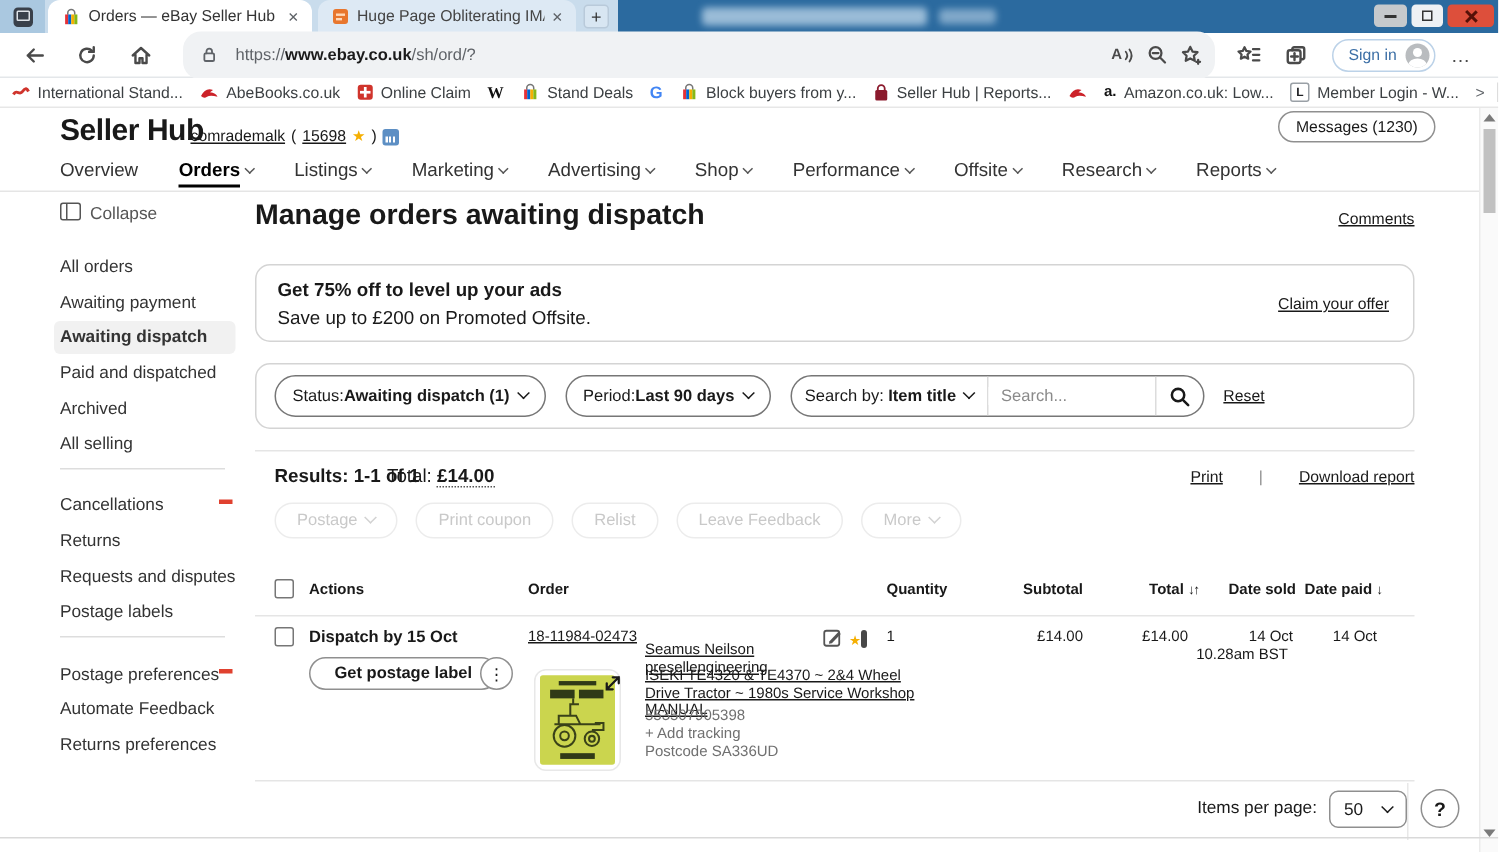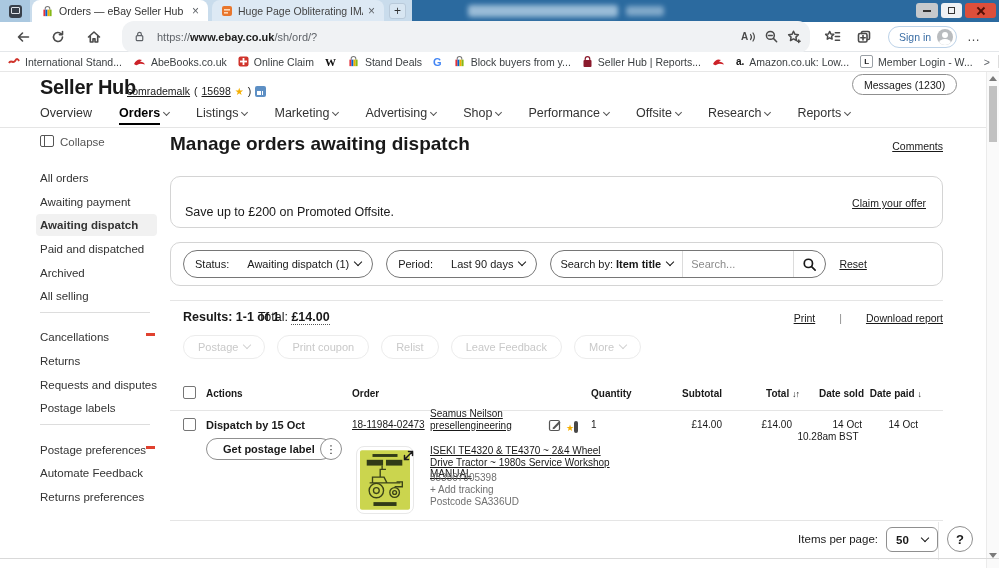--- a/index.html
+++ b/index.html
@@ -109,21 +109,21 @@
 
   .card{position:absolute;left:170px;width:773px;border:1px solid #d4d4d4;border-radius:10px;box-sizing:border-box;background:#fff;}
   .promo{top:104px;height:52px;}
   .promo .pt{position:absolute;left:14px;top:9px;font-size:12.5px;font-weight:800;}
   .promo .ps{position:absolute;left:14px;top:28px;font-size:12.5px;}
   .promo .cta{position:absolute;right:16px;top:20px;}
 
   .fcard{top:170px;height:44px;display:flex;align-items:center;padding:0 12px;gap:13px;}
   .fpill{height:28px;border:1px solid #767676;border-radius:15px;display:flex;align-items:center;
     padding:0 11px;font-size:11px;background:#fff;box-sizing:border-box;}
-  .fpill b{margin-left:18px;font-weight:400;}
+  .fpill b{margin-left:0;font-weight:700;}
   .sgroup{height:28px;border:1px solid #767676;border-radius:15px;display:flex;align-items:center;
     width:276px;box-sizing:border-box;overflow:hidden;background:#fff;}
   .sgroup .sleft{display:flex;align-items:center;padding:0 9px;font-size:11px;height:100%;border-right:1px solid #dcdcdc;}
   .sgroup input{border:0;outline:0;flex:1;min-width:0;font-size:11px;padding:0 8px;font-family:inherit;color:#191919;}
   .sgroup input::placeholder{color:#8a8a8a;}
   .magbtn{width:32px;height:100%;display:flex;align-items:center;justify-content:center;border-left:1px solid #dcdcdc;}
   .magbtn svg{stroke:#191919;fill:none;stroke-width:1.8;stroke-linecap:round;}
 
   .hr1{position:absolute;left:170px;top:228px;width:773px;border-top:1px solid #e5e5e5;}
   .results{position:absolute;left:183px;top:238px;font-size:12.5px;font-weight:700;}
@@ -153,21 +153,21 @@
     border-radius:8px;padding:3px;box-sizing:border-box;}
   .expand{position:absolute;left:402px;top:377px;}
   .expand svg{stroke:#191919;fill:none;stroke-width:1.5;stroke-linecap:round;}
 
   .pinbar{display:inline-block;width:3.5px;height:12px;background:#474747;border-radius:2px;vertical-align:-2px;}
   .noteic svg{stroke:#555;fill:none;stroke-width:1.2;}
 
   .bhr{position:absolute;left:170px;top:448px;width:773px;border-top:1px solid #e5e5e5;}
   .ipp-lbl{position:absolute;left:792px;top:461px;width:86px;text-align:right;font-size:11.5px;}
   .ipp-sel{position:absolute;left:886px;top:455px;height:25px;border:1px solid #8f8f8f;border-radius:6px;
-    display:flex;align-items:center;padding:0 9px;font-size:11.5px;font-weight:700;gap:7px;background:#fff;box-sizing:border-box;}
+    display:flex;align-items:center;padding:0 9px;font-size:11.5px;font-weight:400;gap:7px;background:#fff;box-sizing:border-box;}
   .vd{position:absolute;left:938px;top:450px;height:38px;border-left:1px solid #e8e8e8;}
   .help{position:absolute;left:947px;top:454px;width:26px;height:26px;border:1px solid #8f8f8f;border-radius:50%;
     display:flex;align-items:center;justify-content:center;font-size:13px;font-weight:700;background:#fff;box-sizing:border-box;}
   .bottomhr{position:absolute;left:0;top:486px;width:999px;border-top:1px solid #d9d9d9;}
 
   .sbar{position:absolute;right:0;top:0;width:13px;height:496px;background:#fafafa;border-left:1px solid #ebebeb;box-sizing:border-box;}
   .tri-up{position:absolute;left:2px;top:4px;width:0;height:0;border-left:4px solid transparent;border-right:4px solid transparent;border-bottom:5px solid #7a7a7a;}
   .tri-dn{position:absolute;left:2px;top:481px;width:0;height:0;border-left:4px solid transparent;border-right:4px solid transparent;border-top:5px solid #7a7a7a;}
   .sthumb{position:absolute;left:2px;top:14px;width:8px;height:56px;background:#c1c1c1;}
 </style>
@@ -469,20 +469,21 @@
       <span class="sideitem" style="top:395px">Automate Feedback</span>
       <span class="sideitem" style="top:419px">Returns preferences</span>
       <span class="reddash" style="left:146px;top:261px"></span>
       <span class="reddash" style="left:146px;top:374px"></span>
     </div>
 
     <div class="h1">Manage orders awaiting dispatch</div>
     <span class="abs lnk smlnk" style="right:56px;top:68px">Comments</span>
 
     <div class="card promo">
+      <span class="pt">Get 75% off to level up your ads</span>
       <span class="ps">Save up to £200 on Promoted Offsite.</span>
       <span class="cta lnk smlnk">Claim your offer</span>
     </div>
 
     <div class="card fcard">
       <span class="fpill">
         <span>Status:</span>
           <b>Awaiting dispatch (1)</b>
           <span class="chv"></span>
       </span>
@@ -553,21 +554,21 @@
 
     <span class="cb" style="left:183px;top:346px"></span>
     <span class="td" style="left:206px;top:347px;font-size:11px;font-weight:700">Dispatch by 15 Oct</span>
     <span class="gpl">
         <span>Get postage label</span>
       </span>
     <span class="dots">⋮</span>
 
     <span class="td lnk" style="left:352px;top:347px">18-11984-02473</span>
 
-    <span class="td" style="left:430px;top:336px;line-height:11.5px">
+    <span class="td" style="left:430px;top:356px;line-height:11.5px">
       <span class="lnk">Seamus Neilson</span><br>
       <span class="lnk">presellengineering</span>
     </span>
 
     <span class="abs noteic" style="left:548px;top:346px">
       <svg width="14" height="14" viewBox="0 0 14 14">
           <rect x="1.5" y="2.5" width="10" height="10" rx="1.5"></rect>
           <path d="M5 9.5 L11 3.2 L12.5 4.7 L6.6 10.8 L4.6 11.2 z" fill="#555" stroke="none"></path>
         </svg>
     </span>

